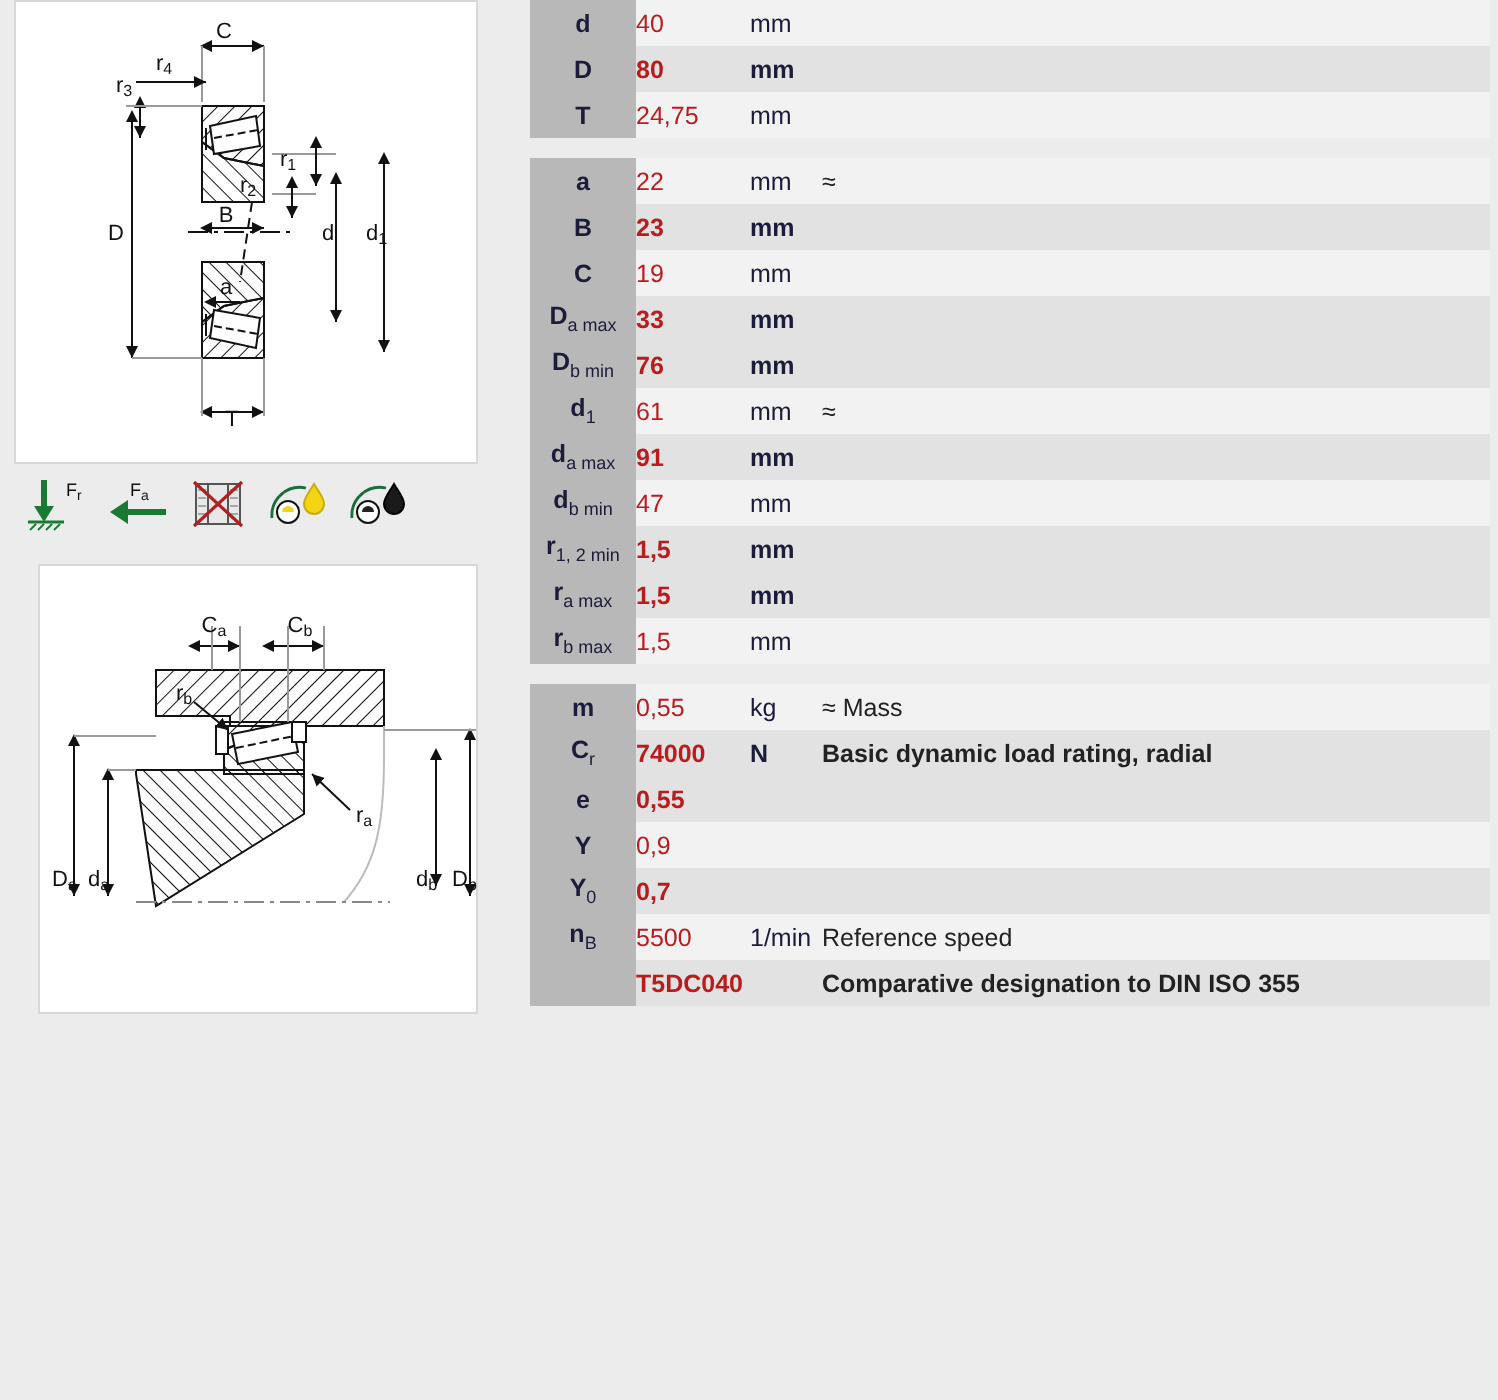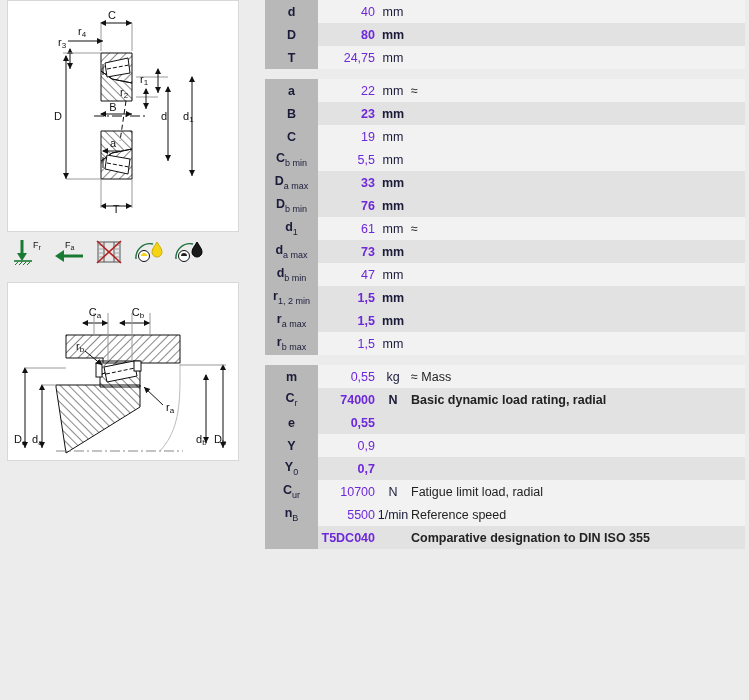--- a/index.html
+++ b/index.html
@@ -16,21 +16,21 @@
   .left-col {
     position: absolute; left: 7px; top: 0px;
     width: 232px;
   }
   .panel {
     background: #ffffff;
     border: 1px solid #d8d8d8;
     position: relative;
   }
   .panel-top { height: 232px; }
-  .panel-bottom { height: 179px; margin-top: 10px; }
+  .panel-bottom { height: 225px; margin-top: 10px; margin-left: 12px; }
 
   .icon-row {
     height: 40px;
     display: flex;
     align-items: center;
     gap: 7px;
     padding-left: 6px;
   }
   .icon-cell { width: 33px; height: 30px; position: relative; }
 
@@ -54,29 +54,29 @@
     background: #b8b8b8;
     color: #1b1b3a;
     text-align: center;
     font-weight: bold;
     border-bottom: 1px solid #ffffff;
     font-size: 13px;
     white-space: nowrap;
   }
   td.val {
     width: 57px;
-    text-align: right;
-    color: #6d28d9;
+    text-align: left;
+    color: #b91c1c;
     padding-right: 4px;
     font-size: 13px;
     white-space: nowrap;
   }
   td.unit {
     width: 36px;
-    text-align: center;
+    text-align: left;
     color: #1b1b3a;
     padding-left: 3px;
     font-size: 13px;
     white-space: nowrap;
   }
   td.desc {
     color: #222;
     padding-left: 4px;
     font-size: 13px;
     white-space: nowrap;
@@ -359,47 +359,41 @@
             <td class="val">23</td>
             <td class="unit">mm</td>
             <td class="desc"></td>
           </tr>
           <tr class="odd">
             <td class="lbl"><span class="nowrapsub">C</span></td>
             <td class="val">19</td>
             <td class="unit">mm</td>
             <td class="desc"></td>
           </tr>
-          <tr class="odd">
-            <td class="lbl"><span class="nowrapsub">C</span><sub>b min</sub></td>
-            <td class="val">5,5</td>
-            <td class="unit">mm</td>
-            <td class="desc"></td>
-          </tr>
           <tr class="even">
             <td class="lbl"><span class="nowrapsub">D</span><sub>a max</sub></td>
             <td class="val">33</td>
             <td class="unit">mm</td>
             <td class="desc"></td>
           </tr>
           <tr class="even">
             <td class="lbl"><span class="nowrapsub">D</span><sub>b min</sub></td>
             <td class="val">76</td>
             <td class="unit">mm</td>
             <td class="desc"></td>
           </tr>
           <tr class="odd">
             <td class="lbl"><span class="nowrapsub">d</span><sub>1</sub></td>
             <td class="val">61</td>
             <td class="unit">mm</td>
             <td class="desc">≈</td>
           </tr>
           <tr class="even">
             <td class="lbl"><span class="nowrapsub">d</span><sub>a max</sub></td>
-            <td class="val">73</td>
+            <td class="val">91</td>
             <td class="unit">mm</td>
             <td class="desc"></td>
           </tr>
           <tr class="odd">
             <td class="lbl"><span class="nowrapsub">d</span><sub>b min</sub></td>
             <td class="val">47</td>
             <td class="unit">mm</td>
             <td class="desc"></td>
           </tr>
           <tr class="even">
@@ -448,26 +442,20 @@
             <td class="unit"></td>
             <td class="desc"></td>
           </tr>
           <tr class="even">
             <td class="lbl"><span class="nowrapsub">Y</span><sub>0</sub></td>
             <td class="val">0,7</td>
             <td class="unit"></td>
             <td class="desc"></td>
           </tr>
           <tr class="odd">
-            <td class="lbl"><span class="nowrapsub">C</span><sub>ur</sub></td>
-            <td class="val">10700</td>
-            <td class="unit">N</td>
-            <td class="desc">Fatigue limit load, radial</td>
-          </tr>
-          <tr class="odd">
             <td class="lbl"><span class="nowrapsub">n</span><sub>B</sub></td>
             <td class="val">5500</td>
             <td class="unit">1/min</td>
             <td class="desc">Reference speed</td>
           </tr>
           <tr class="even">
             <td class="lbl"></td>
             <td class="val">T5DC040</td>
             <td class="unit"></td>
             <td class="desc">Comparative designation to DIN ISO 355</td>

